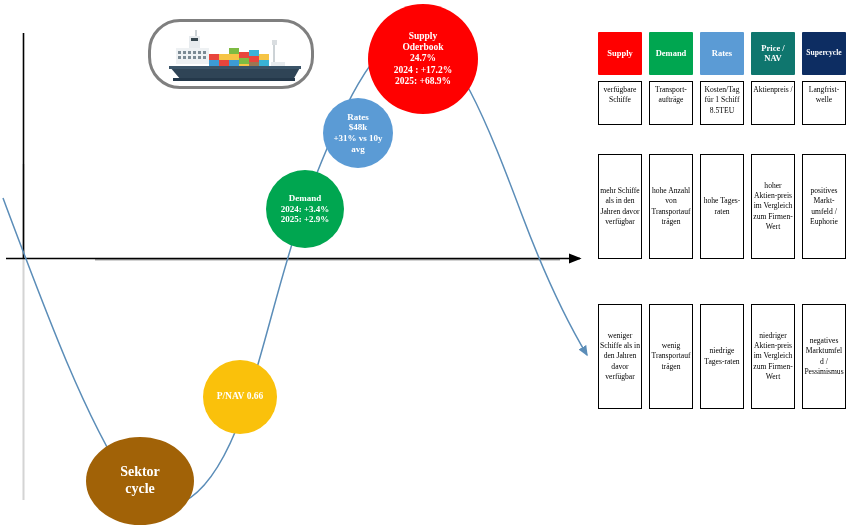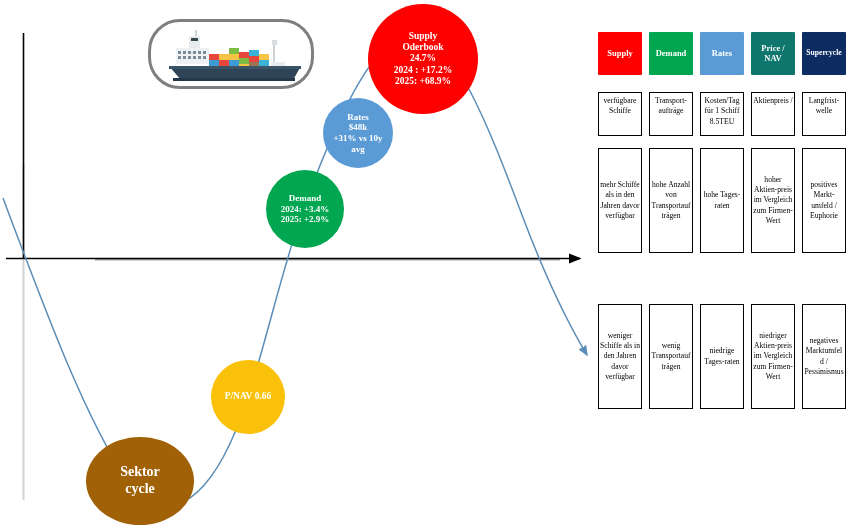--- a/index.html
+++ b/index.html
@@ -12,44 +12,44 @@
 
   
   .bubble{position:absolute;border-radius:50%;display:flex;align-items:center;
           justify-content:center;text-align:center;color:#ffffff;font-weight:bold;
           line-height:1.18;box-sizing:border-box;}
   .bubble span{display:block;padding:0 3px;}
 
   #c-supply{left:368px;top:4px;width:110px;height:110px;background:#FF0000;font-size:9.5px;}
   #c-rates {left:323px;top:98px;width:70px;height:70px;background:#5B9BD5;font-size:9px;}
   #c-demand{left:266px;top:170px;width:78px;height:78px;background:#00A650;font-size:9px;}
-  #c-pnav  {left:211px;top:360px;width:74px;height:74px;background:#FAC10B;font-size:9.5px;}
+  #c-pnav  {left:203px;top:360px;width:74px;height:74px;background:#FAC10B;font-size:9.5px;}
   #c-sektor{left:86px;top:437px;width:108px;height:88px;background:#a16207;font-size:14px;}
 
   
   #ship-frame{position:absolute;left:148px;top:19px;width:160px;height:64px;
               border:3px solid #7F7F7F;border-radius:32px;background:#fff;overflow:hidden;}
 
   
   #legend{position:absolute;left:598px;top:32px;width:250px;}
   .lg-row{display:flex;gap:7px;}
   .lg-col{width:44px;flex:0 0 44px;}
 
   .lg-head{height:43px;border-radius:1px;display:flex;align-items:center;
            justify-content:center;text-align:center;color:#fff;font-weight:bold;
            font-size:8.5px;line-height:1.15;padding:0 2px;box-sizing:border-box;}
 
   .lg-cell{border:1px solid #000;background:#fff;display:flex;align-items:center;
            justify-content:center;text-align:center;font-size:7.6px;color:#000;
            line-height:1.35;padding:2px 1px;box-sizing:border-box;word-break:break-word;}
 
-  #row-sub{margin-top:17px;}
+  #row-sub{margin-top:6px;}
   #row-sub .lg-cell{height:44px;align-items:flex-start;padding-top:3px;}
 
-  #row-high{margin-top:12px;}
+  #row-high{margin-top:29px;}
   #row-high .lg-cell{height:105px;}
 
   #row-low{position:absolute;left:0;top:272px;}
   #row-low .lg-cell{height:105px;}
 </style>
 </head>
 <body>
 
 <div id="stage">
 

